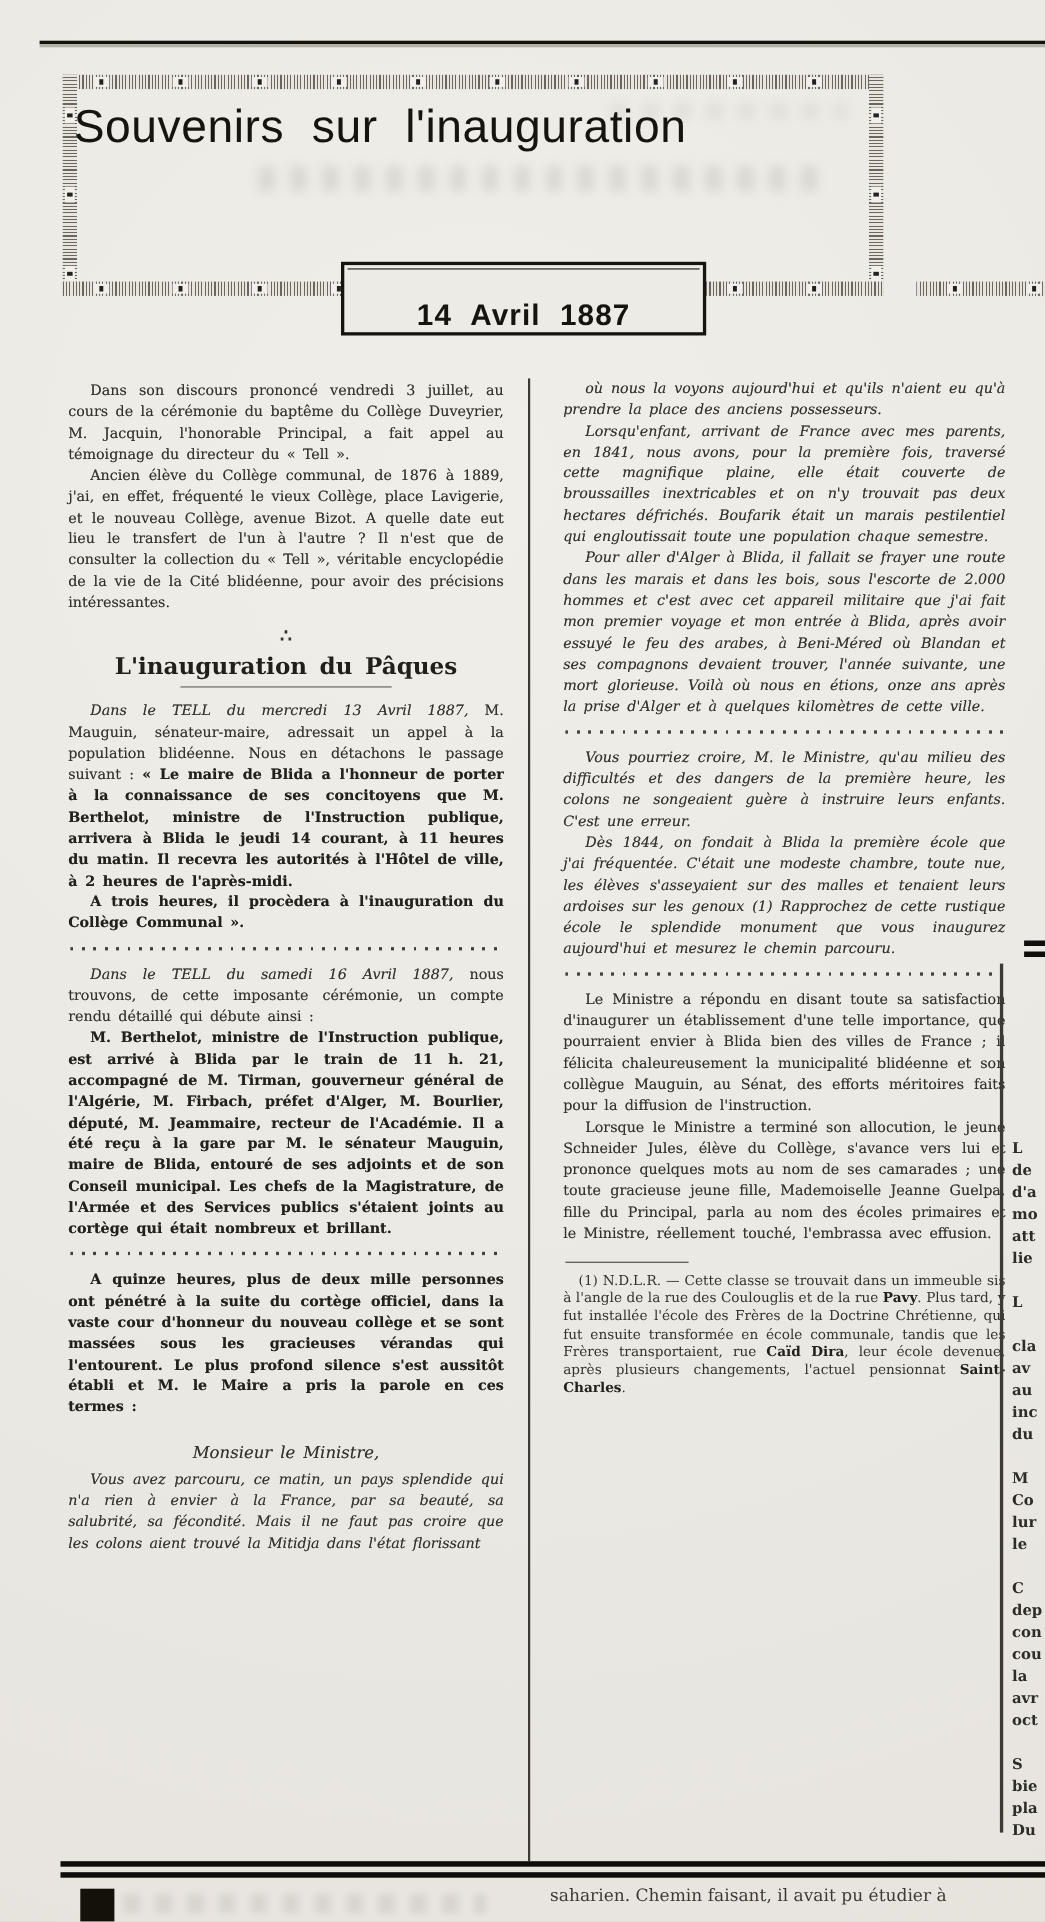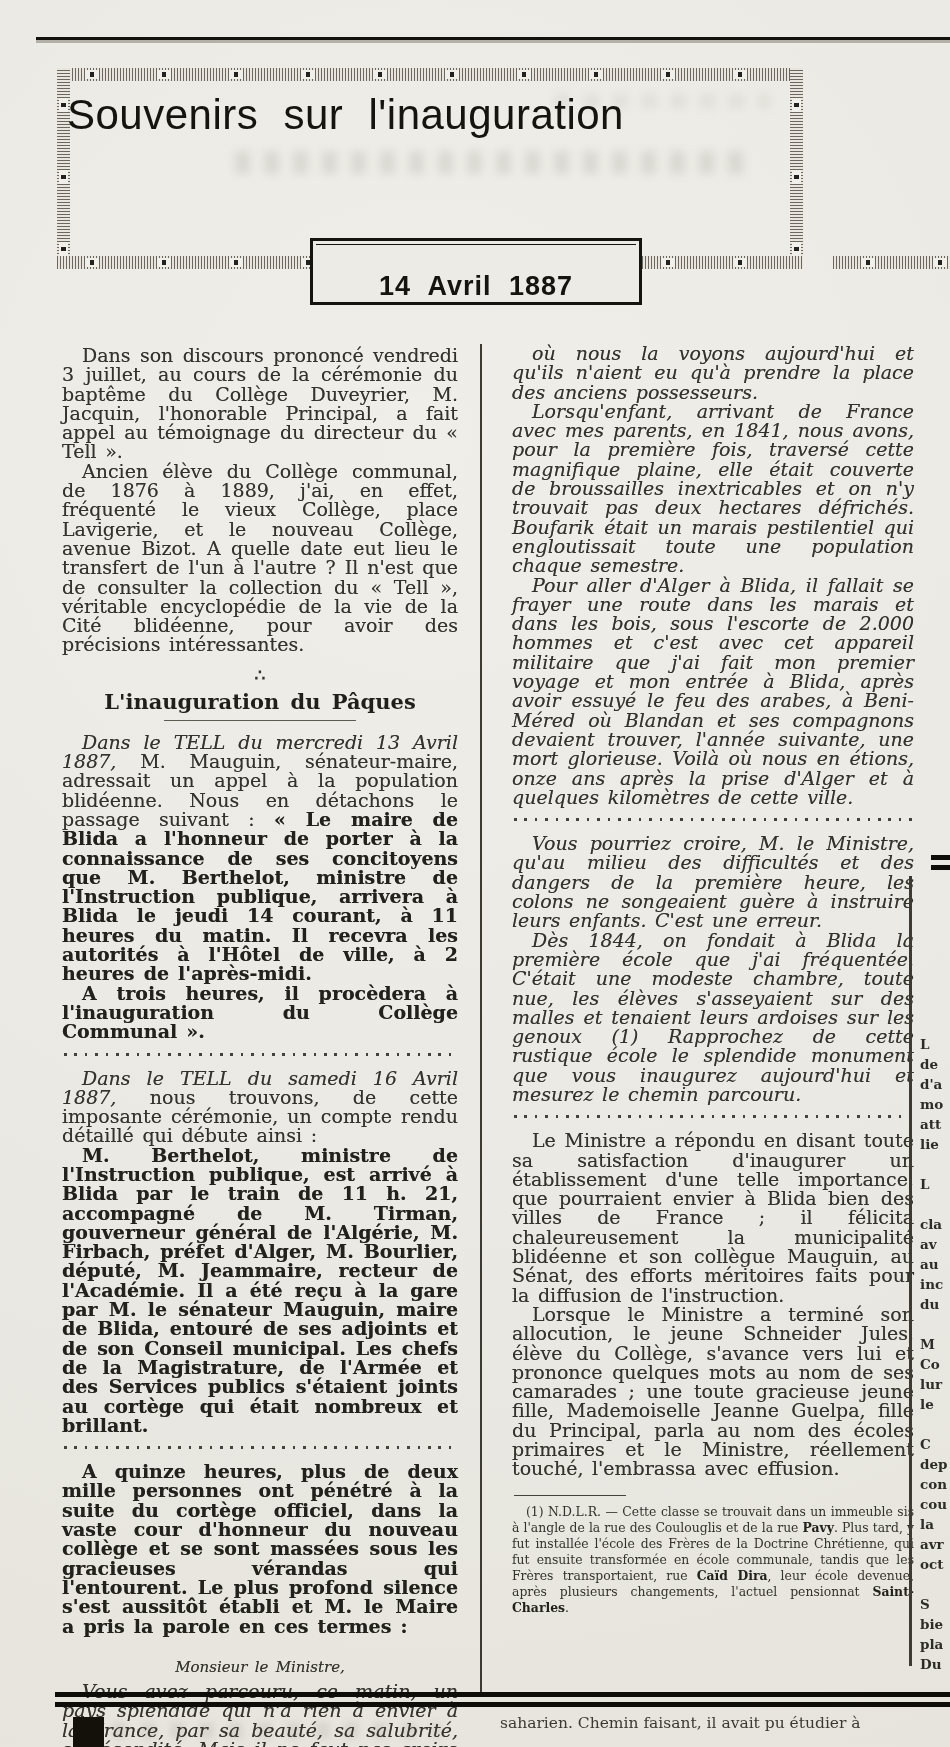--- a/index.html
+++ b/index.html
@@ -56,21 +56,21 @@
   .date-box { position:absolute; left:310px; top:238px; width:332px; height:67px;
     background:#edebe5; border:3px solid #16140f; box-sizing:border-box;
     display:flex; align-items:flex-end; justify-content:center; }
   .date-box::before { content:""; position:absolute; left:3px; right:3px; top:3px; height:1px; background:#16140f; }
   .date-text { font-family:"Liberation Sans","DejaVu Sans",sans-serif; font-weight:700;
     font-size:27px; letter-spacing:1px; word-spacing:9px; color:#16140f; }
   
   .col { position:absolute; }
   #col-left  { left:62px;  top:346px; width:396px; }
   #col-right { left:512px; top:344px; width:402px; }
-  .para { margin:0; text-indent:20px; text-align:justify; font-size:19px;
+  .para { margin:0; text-indent:20px; text-align:justify; font-size:13px;
     line-height:19.3px; word-spacing:2.5px; color:#34322c;
     text-shadow:0 0 .5px rgba(52,50,44,.55); }
   .para.speech { text-align:center; text-indent:0; font-style:italic; margin:22px 0 5px; font-size:15px; }
   .seg-normal { }
   .seg-bold { font-weight:700; color:#23211b; }
   .seg-italic { font-style:italic; }
   .sep-dots { height:3px; margin:11px 2px 13px;
     background:repeating-linear-gradient(90deg,#45423b 0 2.6px, transparent 2.6px 10.4px); }
   .asterism { text-align:center; font-size:17px; font-weight:700; color:#34322c; margin:10px 0 4px; }
   .h2wrap { text-align:center; margin:2px 0 12px; }

